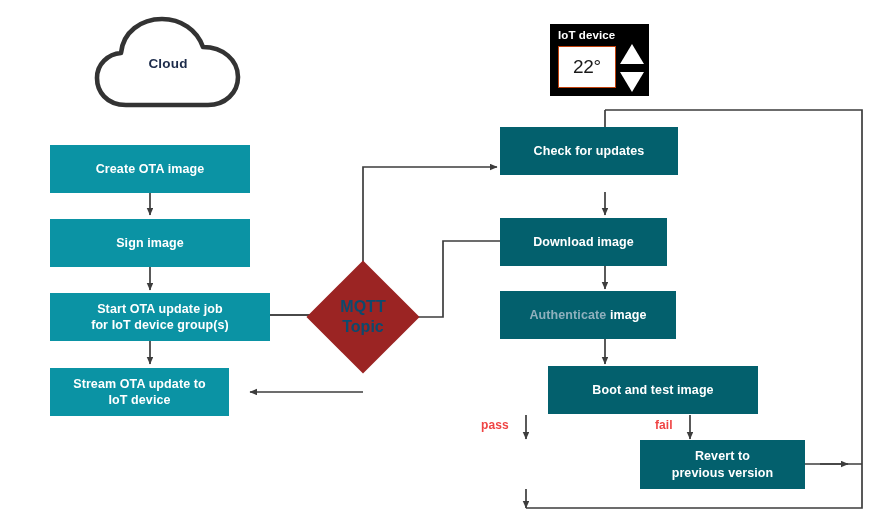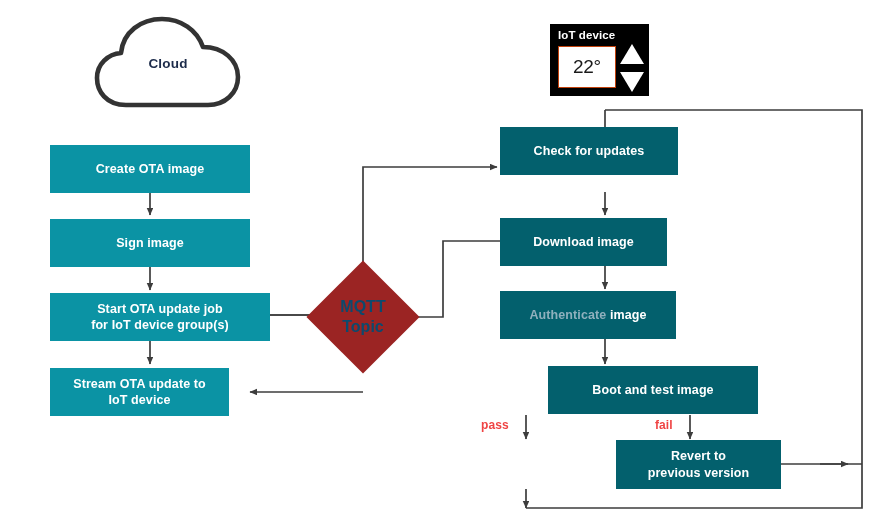--- a/index.html
+++ b/index.html
@@ -269,21 +269,21 @@
 
   <div class="node node-right" style="left:500px; top:291px; width:176px; height:48px;">
     <span class="node-label"><span class="dim-word">Authenticate</span><span> </span><span>image</span></span>
   </div>
 
   <div class="node node-right" style="left:500px; top:366px; width:210px; height:48px;margin-left:48px;">
     <span class="node-label">Boot and test image</span>
   </div>
 
 
-  <div class="node node-right" style="left:616px; top:440px; width:165px; height:49px;">
+  <div class="node node-right" style="left:640px; top:440px; width:165px; height:49px;">
     <span class="node-label">Revert to
 previous version</span>
   </div>
 
   <div class="edge-label" style="left:481px; top:418px;">pass</div>
   <div class="edge-label" style="left:655px; top:418px;">fail</div>
 
 </div>
 
 </body></html>

